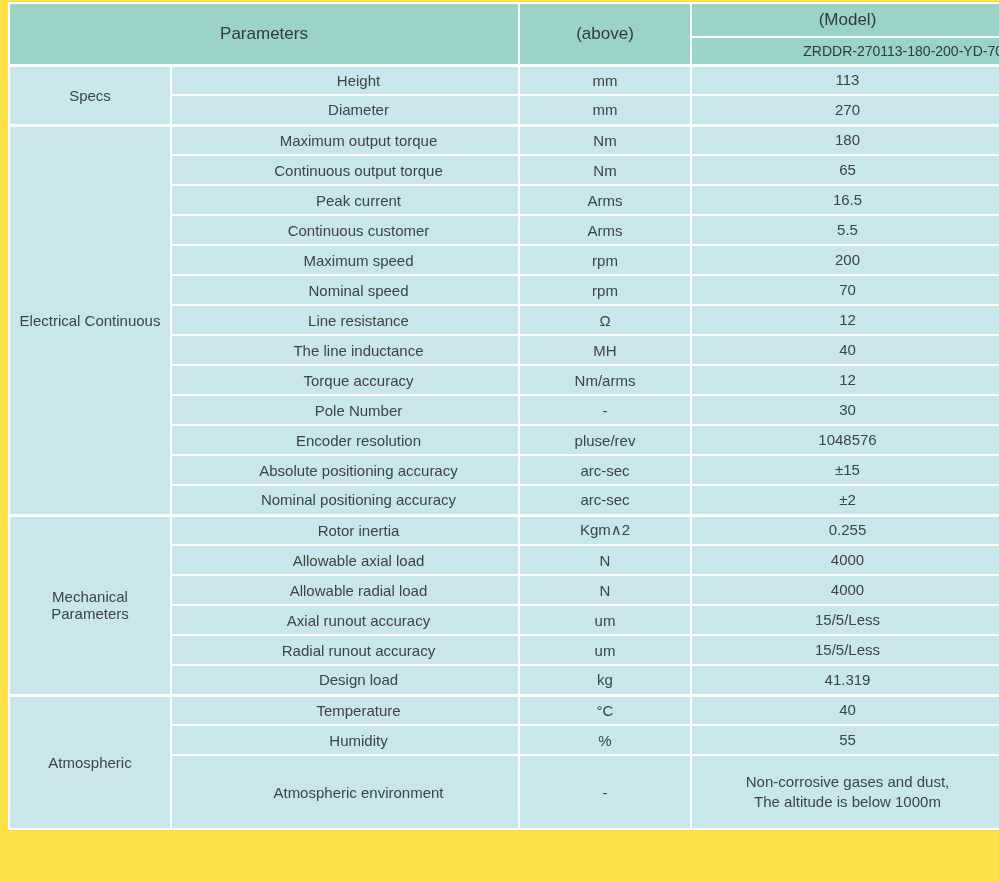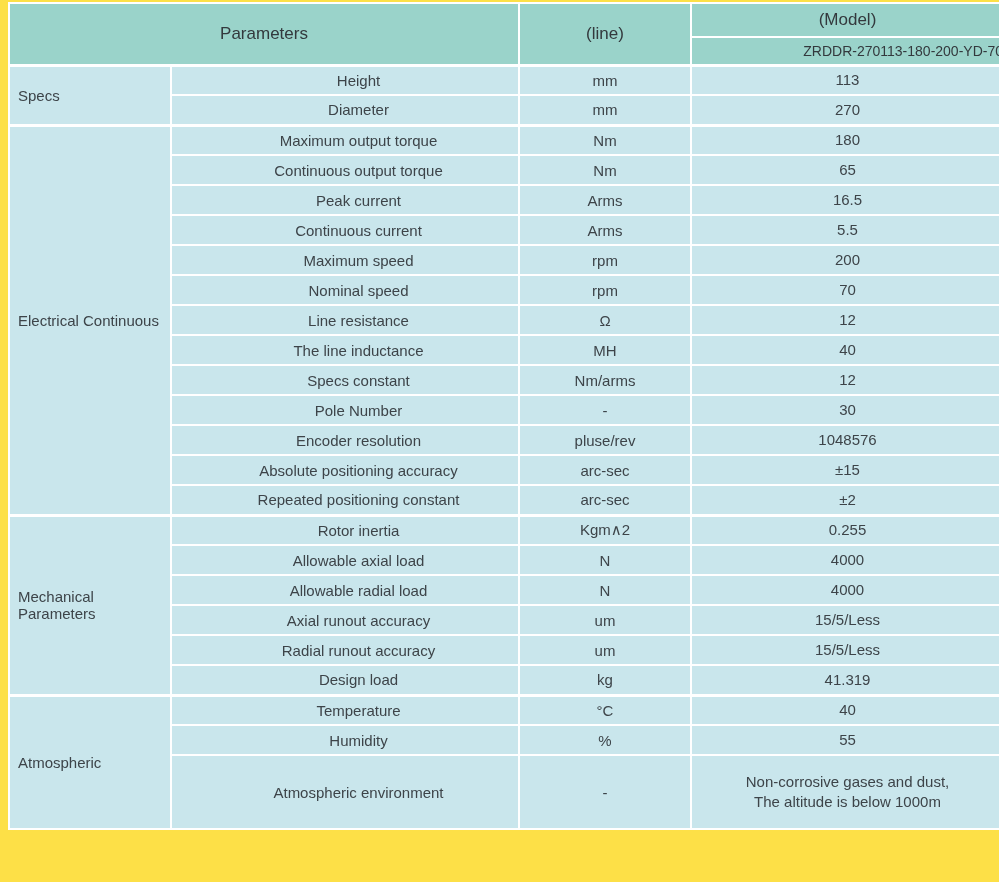--- a/index.html
+++ b/index.html
@@ -45,21 +45,21 @@
   
   .spec-table tbody td {
     background: #c9e6ec;
     font-size: 15px;
     text-align: center;
   }
   .spec-table tbody tr { height: 30px; }
   .spec-table tbody tr.tall-row { height: 74px; }
   .spec-table tbody tr.group-start td { border-top: 3px solid #ffffff; }
   .spec-table td.group-cell {
-    text-align: left;
+    text-align: center;
     padding: 0 8px;
     font-size: 15px;
   }
   .spec-table td.param-cell {
     text-align: center;
     padding-left: 27px;
   }
   .spec-table td.value-cell {
     white-space: pre-line;
     line-height: 1.35;
@@ -81,21 +81,21 @@
   <table class="spec-table">
     <colgroup>
       <col class="c-group">
         <col class="c-param">
         <col class="c-unit">
         <col class="c-value">
     </colgroup>
     <thead>
       <tr class="hdr-top">
         <th colspan="2" rowspan="2">Parameters</th>
-        <th rowspan="2">(line)</th>
+        <th rowspan="2">(above)</th>
         <th>(Model)</th>
       </tr>
       <tr class="hdr-sub">
         <th class="model-value">ZRDDR-270113-180-200-YD-70</th>
       </tr>
     </thead>
     <tbody>
         <tr class="group-start">
           <td rowspan="2" class="group-cell">Specs</td>
           <td class="param-cell">Height</td>
@@ -117,21 +117,21 @@
           <td class="param-cell">Continuous output torque</td>
           <td class="unit-cell">Nm</td>
           <td class="value-cell">65</td>
         </tr>
         <tr>
           <td class="param-cell">Peak current</td>
           <td class="unit-cell">Arms</td>
           <td class="value-cell">16.5</td>
         </tr>
         <tr>
-          <td class="param-cell">Continuous current</td>
+          <td class="param-cell">Continuous customer</td>
           <td class="unit-cell">Arms</td>
           <td class="value-cell">5.5</td>
         </tr>
         <tr>
           <td class="param-cell">Maximum speed</td>
           <td class="unit-cell">rpm</td>
           <td class="value-cell">200</td>
         </tr>
         <tr>
           <td class="param-cell">Nominal speed</td>
@@ -142,41 +142,41 @@
           <td class="param-cell">Line resistance</td>
           <td class="unit-cell">Ω</td>
           <td class="value-cell">12</td>
         </tr>
         <tr>
           <td class="param-cell">The line inductance</td>
           <td class="unit-cell">MH</td>
           <td class="value-cell">40</td>
         </tr>
         <tr>
-          <td class="param-cell">Specs constant</td>
+          <td class="param-cell">Torque accuracy</td>
           <td class="unit-cell">Nm/arms</td>
           <td class="value-cell">12</td>
         </tr>
         <tr>
           <td class="param-cell">Pole Number</td>
           <td class="unit-cell">-</td>
           <td class="value-cell">30</td>
         </tr>
         <tr>
           <td class="param-cell">Encoder resolution</td>
           <td class="unit-cell">pluse/rev</td>
           <td class="value-cell">1048576</td>
         </tr>
         <tr>
           <td class="param-cell">Absolute positioning accuracy</td>
           <td class="unit-cell">arc-sec</td>
           <td class="value-cell">±15</td>
         </tr>
         <tr>
-          <td class="param-cell">Repeated positioning constant</td>
+          <td class="param-cell">Nominal positioning accuracy</td>
           <td class="unit-cell">arc-sec</td>
           <td class="value-cell">±2</td>
         </tr>
         <tr class="group-start">
           <td rowspan="6" class="group-cell">Mechanical Parameters</td>
           <td class="param-cell">Rotor inertia</td>
           <td class="unit-cell">Kgm∧2</td>
           <td class="value-cell">0.255</td>
         </tr>
         <tr>

